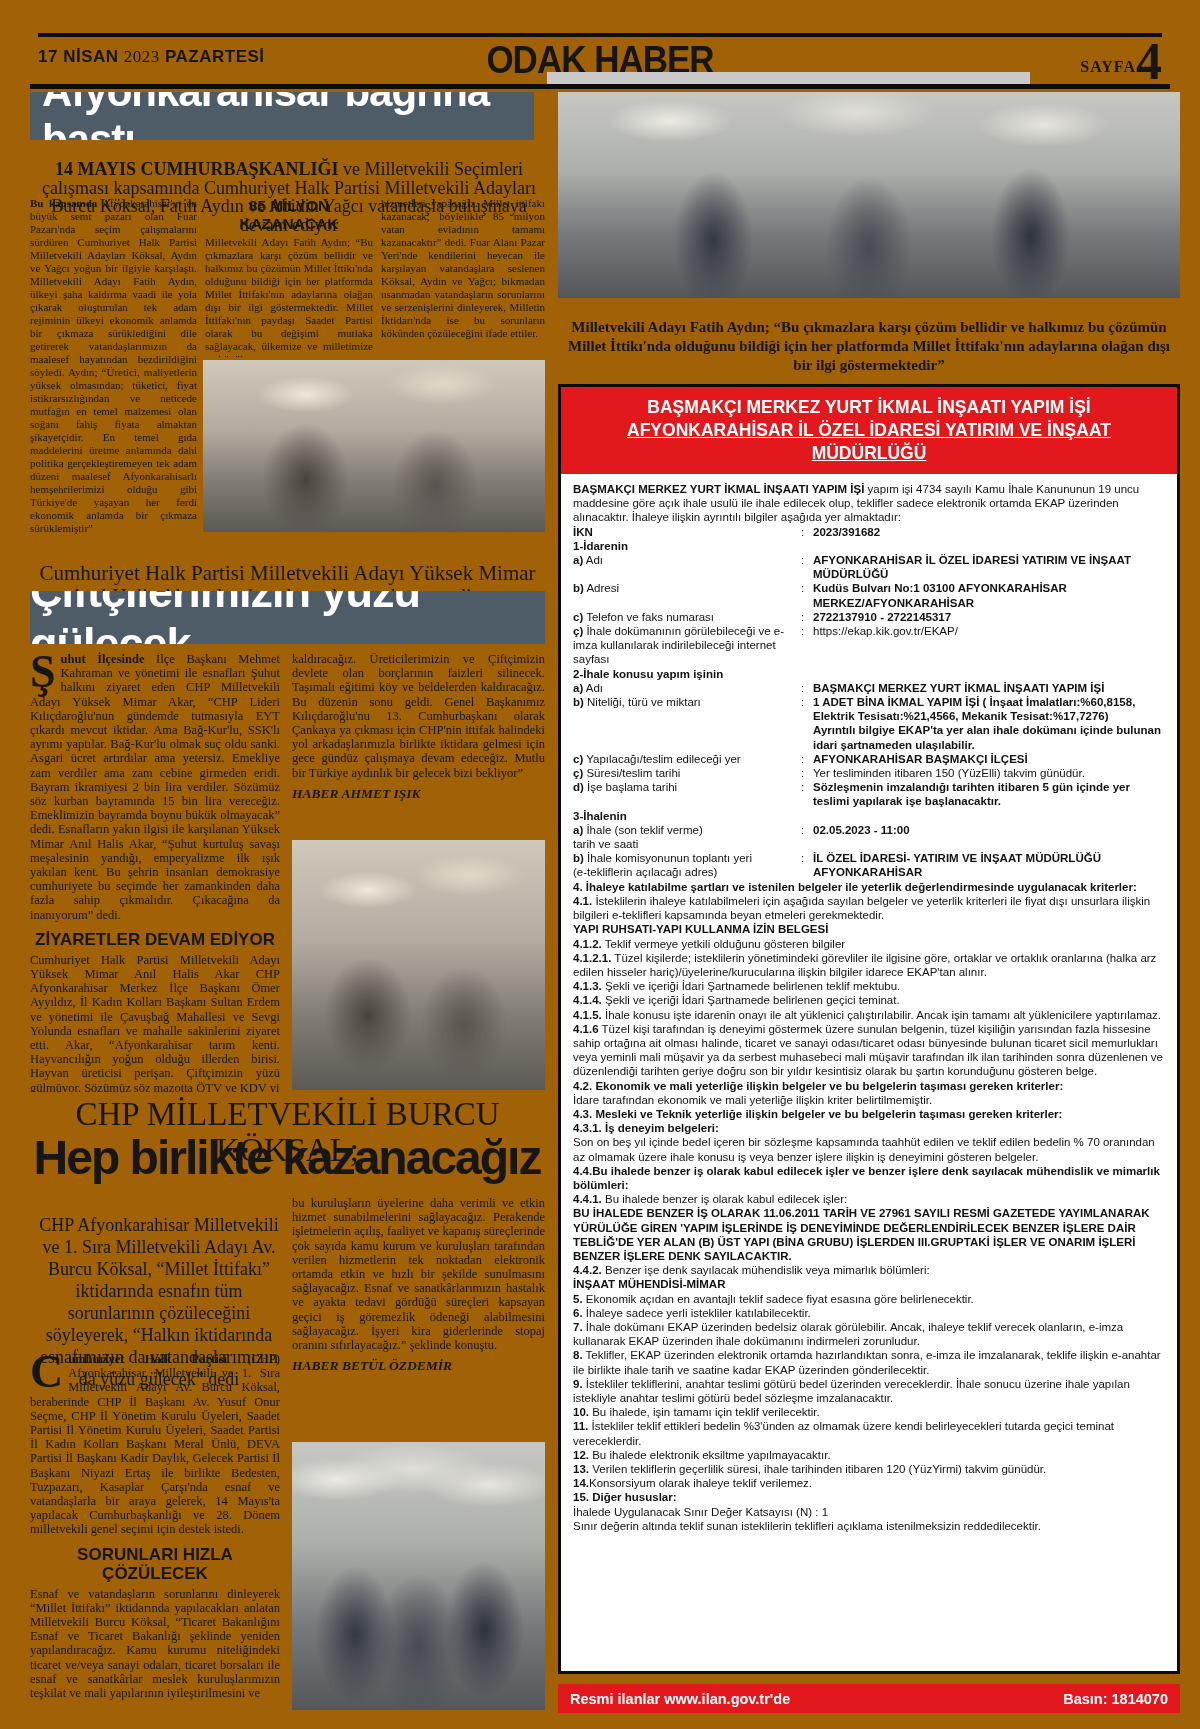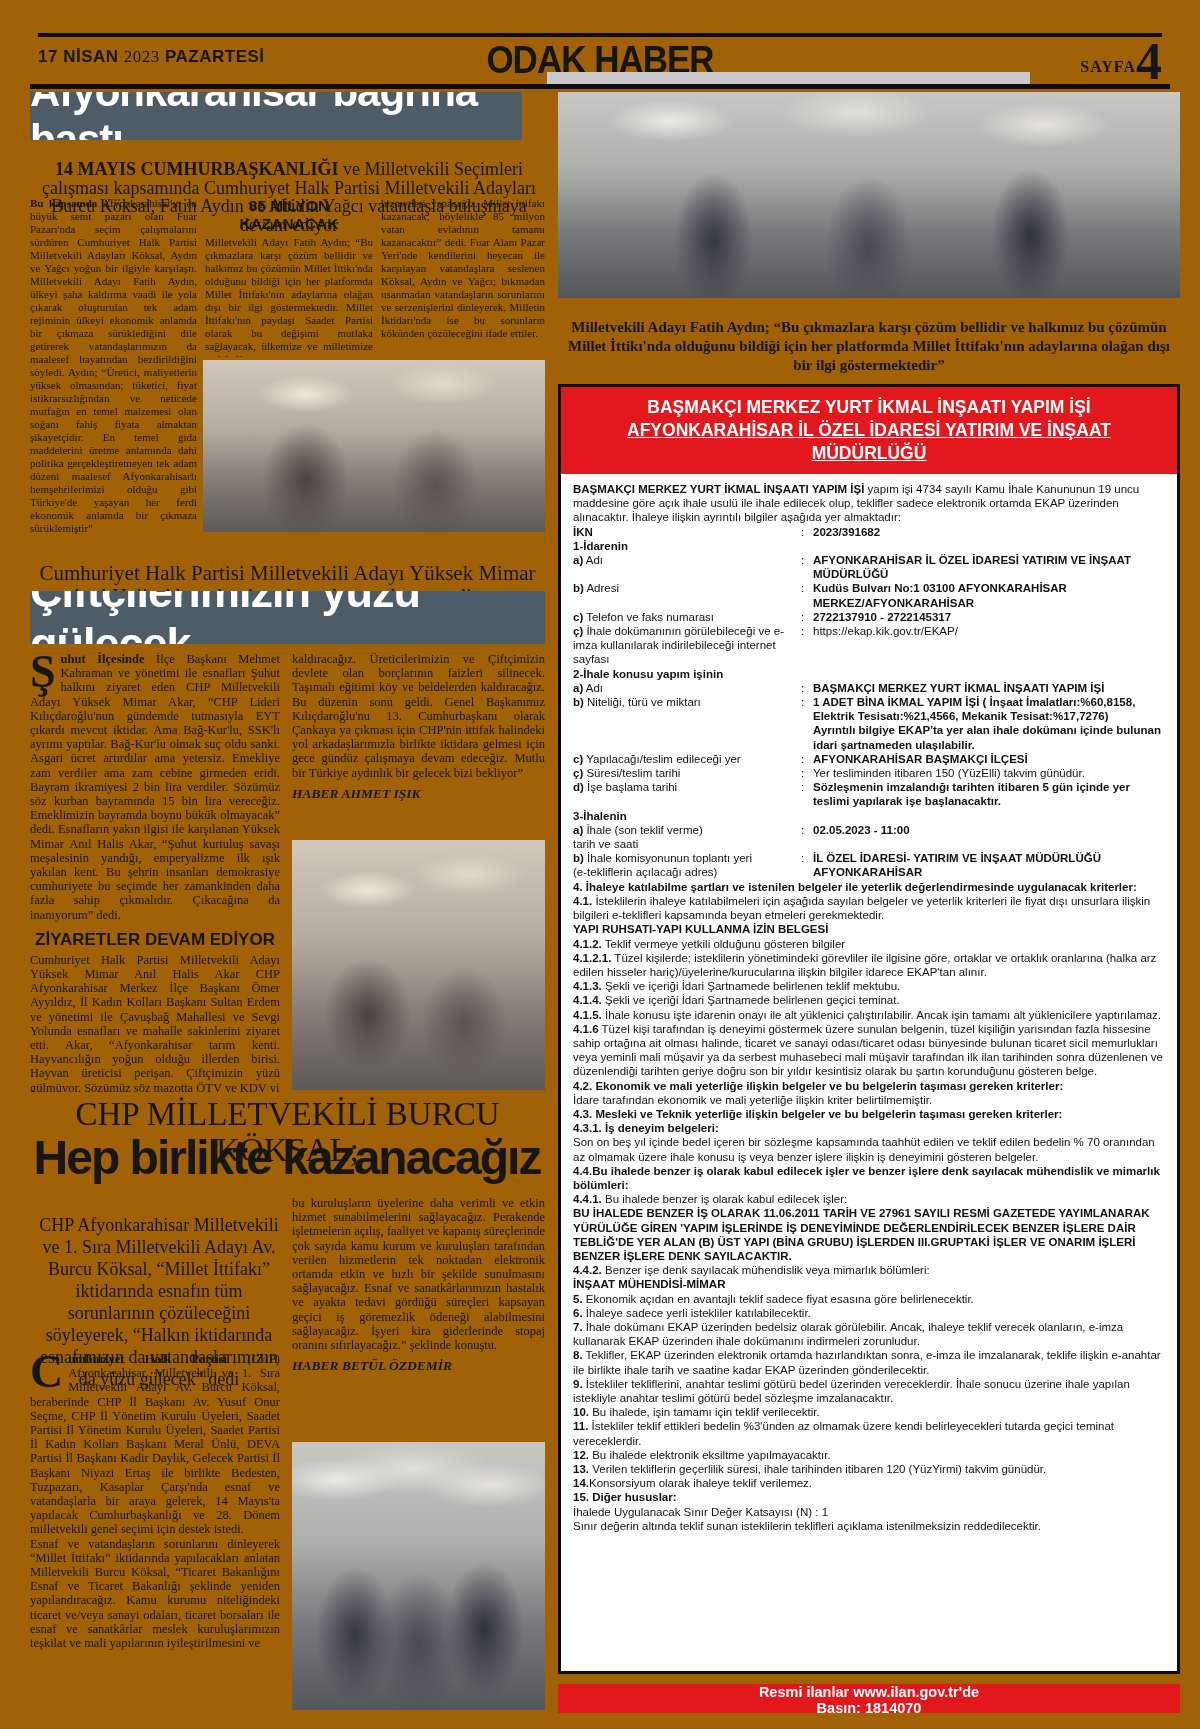--- a/index.html
+++ b/index.html
@@ -39,21 +39,21 @@
       radial-gradient(ellipse 60px 80px at 68% 74%, #5a5450 0%, rgba(0,0,0,0) 72%),
       linear-gradient(180deg,#cfc8bb 0%,#b3aca0 40%,#827d75 70%,#5d5954 100%);}
   .body-t{ text-align:justify; }
   .a1body{font-size:11px;line-height:13px;}
   .a2body{font-size:12.5px;line-height:14.2px;}
   .dc{float:left;font-weight:bold;font-size:46px;line-height:36px;padding:2px 5px 0 0;}
   .subhead{font-family:"Liberation Sans",sans-serif;font-weight:900;font-size:17px;
            line-height:19px;text-align:center;margin:8px 0 4px 0;}
   .byline{font-weight:bold;font-size:13.5px;margin-top:6px;font-style:italic;}
   
-  .a1-band{left:30px;top:92px;width:492px;height:48px;font-size:42px;padding-left:0;
+  .a1-band{left:30px;top:92px;width:492px;height:48px;font-size:42px;padding-left:12px;
            letter-spacing:-1px;}
   .a1-lead{left:32px;top:142px;width:514px;font-size:18px;line-height:18.5px;text-align:center;}
   .a1c1{left:30px;top:197px;width:167px;height:344px;overflow:hidden;}
   .a1c2{left:205px;top:197px;width:168px;height:160px;overflow:hidden;}
   .a1c3{left:381px;top:197px;width:164px;height:158px;overflow:hidden;}
   .colhead{font-family:"Liberation Sans",sans-serif;font-weight:900;font-size:15.5px;
            text-align:center;margin-bottom:3px;}
   .p-top{left:558px;top:92px;width:622px;height:206px;}
   .p-mid{left:203px;top:360px;width:342px;height:172px;}
   .caption{left:558px;top:303px;width:622px;text-align:center;font-weight:bold;
@@ -83,21 +83,21 @@
   .notice-head .u{text-decoration:underline;display:block;}
   .notice-body{padding:8px 12px;font-size:11.5px;line-height:14.2px;color:#111;}
   .notice-body b{font-weight:bold;}
   .kv-row{display:grid;grid-template-columns:228px 12px 1fr;}
   .kv-label, .kv-value{white-space:pre-line;}
   .kv-row.vbold .kv-value{font-weight:bold;}
   .item{margin:0;text-align:left;}
   .footerbar{left:558px;top:1684px;width:622px;height:29px;background:var(--red);color:#fff;
              font-family:"Liberation Sans",sans-serif;font-weight:bold;font-size:14.5px;
              display:flex;align-items:center;justify-content:space-between;
-             padding:0 12px;box-sizing:border-box;flex-direction:column;}
+             padding:0 12px;box-sizing:border-box;}
 </style>
 </head>
 <body>
 
 <div class="page">
 
   <div class="rule top"></div>
   <div class="hdr-date">
     <span>17 NİSAN</span>
     <span class="yr">2023</span>
@@ -138,20 +138,21 @@
     <div class="byline">HABER  AHMET IŞIK</div>
   </div>
   <div class="abs photo warm p-a2"></div>
 
   <div class="abs a3-kicker">CHP MİLLETVEKİLİ BURCU KÖKSAL;</div>
   <div class="abs a3-head">Hep birlikte kazanacağız</div>
   <p class="abs a3-sublead">CHP Afyonkarahisar Milletvekili ve 1. Sıra Milletvekili Adayı Av. Burcu Köksal, “Millet İttifakı” iktidarında esnafın tüm sorunlarının çözüleceğini söyleyerek, “Halkın iktidarında esnafımızın da vatandaşlarımızın da yüzü gülecek” dedi</p>
 
   <div class="abs a3c1">
     <div class="body-t a2body"><span class="dc">C</span><b>umhuriyet Halk Partisi</b><span> (CHP) Afyonkarahisar Milletvekili ve 1. Sıra Milletvekili Adayı Av. Burcu Köksal, beraberinde CHP İl Başkanı Av. Yusuf Onur Seçme, CHP İl Yönetim Kurulu Üyeleri, Saadet Partisi İl Yönetim Kurulu Üyeleri, Saadet Partisi İl Kadın Kolları Başkanı Meral Ünlü, DEVA Partisi İl Başkanı Kadir Daylık, Gelecek Partisi İl Başkanı Niyazi Ertaş ile birlikte Bedesten, Tuzpazarı, Kasaplar Çarşı'nda esnaf ve vatandaşlarla bir araya gelerek, 14 Mayıs'ta yapılacak Cumhurbaşkanlığı ve 28. Dönem milletvekili genel seçimi için destek istedi.</span></div>
+    <div class="subhead">SORUNLARI HIZLA ÇÖZÜLECEK</div>
     <div class="body-t a2body">Esnaf ve vatandaşların sorunlarını dinleyerek “Millet İttifakı” iktidarında yapılacakları anlatan Milletvekili Burcu Köksal, “Ticaret Bakanlığını Esnaf ve Ticaret Bakanlığı şeklinde yeniden yapılandıracağız. Kamu kurumu niteliğindeki ticaret ve/veya sanayi odaları, ticaret borsaları ile esnaf ve sanatkârlar meslek kuruluşlarımızın teşkilat ve mali yapılarının iyileştirilmesini ve</div>
   </div>
   <div class="abs a3c2">
     <div class="body-t a2body">bu kuruluşların üyelerine daha verimli ve etkin hizmet sunabilmelerini sağlayacağız. Perakende işletmelerin açılış, faaliyet ve kapanış süreçlerinde çok sayıda kamu kurum ve kuruluşları tarafından verilen hizmetlerin tek noktadan elektronik ortamda etkin ve hızlı bir şekilde sunulmasını sağlayacağız. Esnaf ve sanatkârlarımızın hastalık ve ayakta tedavi gördüğü süreçleri kapsayan geçici iş göremezlik ödeneği alabilmesini sağlayacağız. İşyeri kira giderlerinde stopaj oranını sıfırlayacağız.” şeklinde konuştu.</div>
     <div class="byline">HABER BETÜL ÖZDEMİR</div>
   </div>
   <div class="abs photo p-a3"></div>
 
   <div class="abs notice">
     <div class="notice-head">

